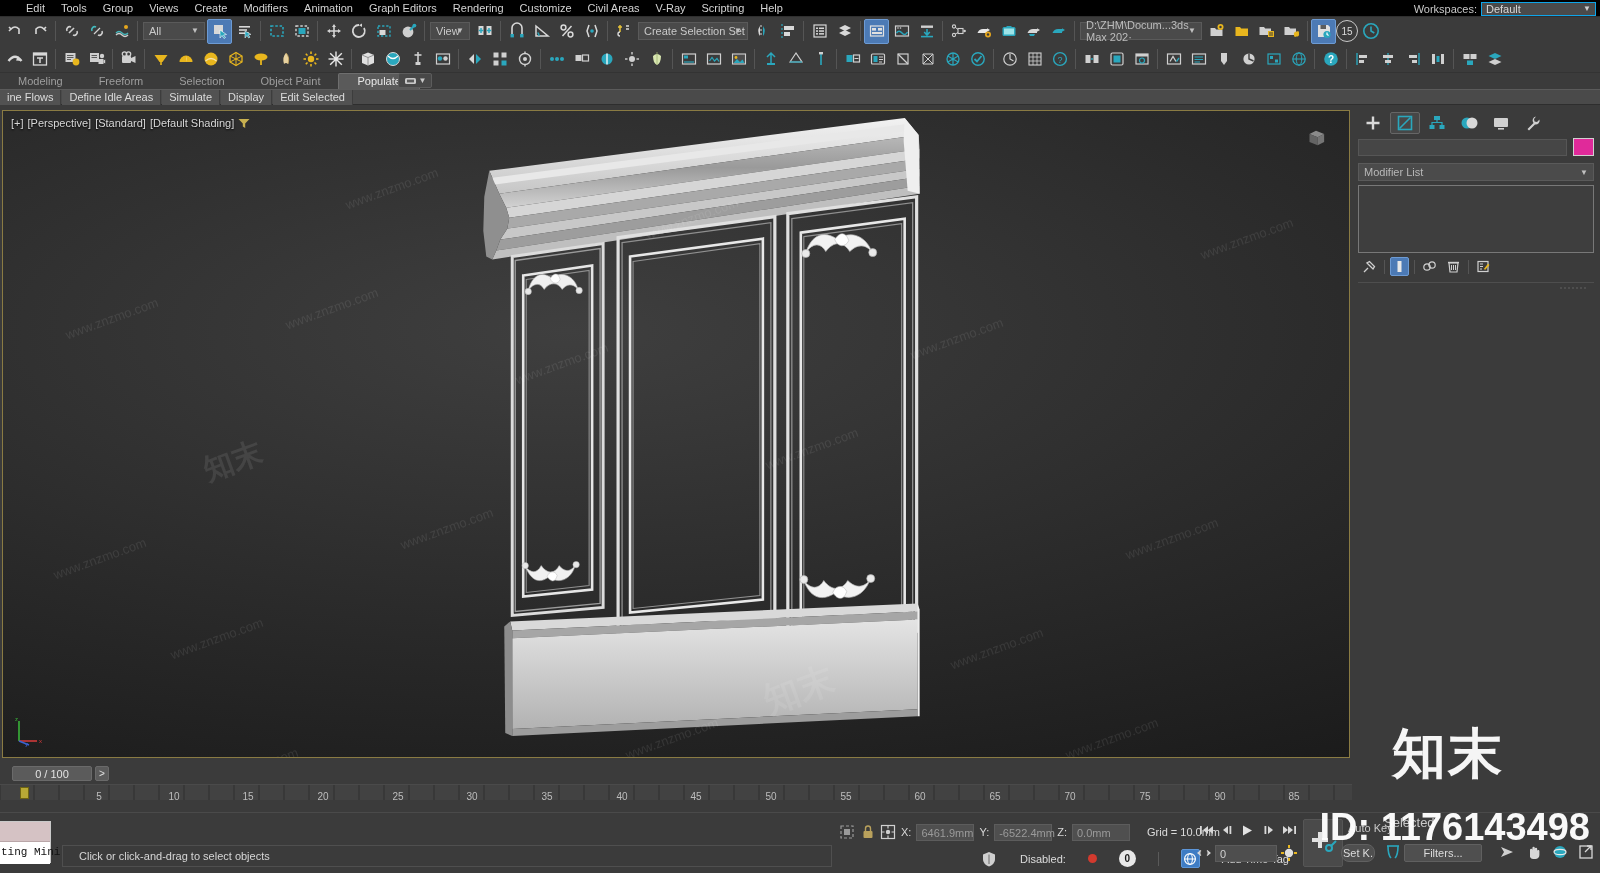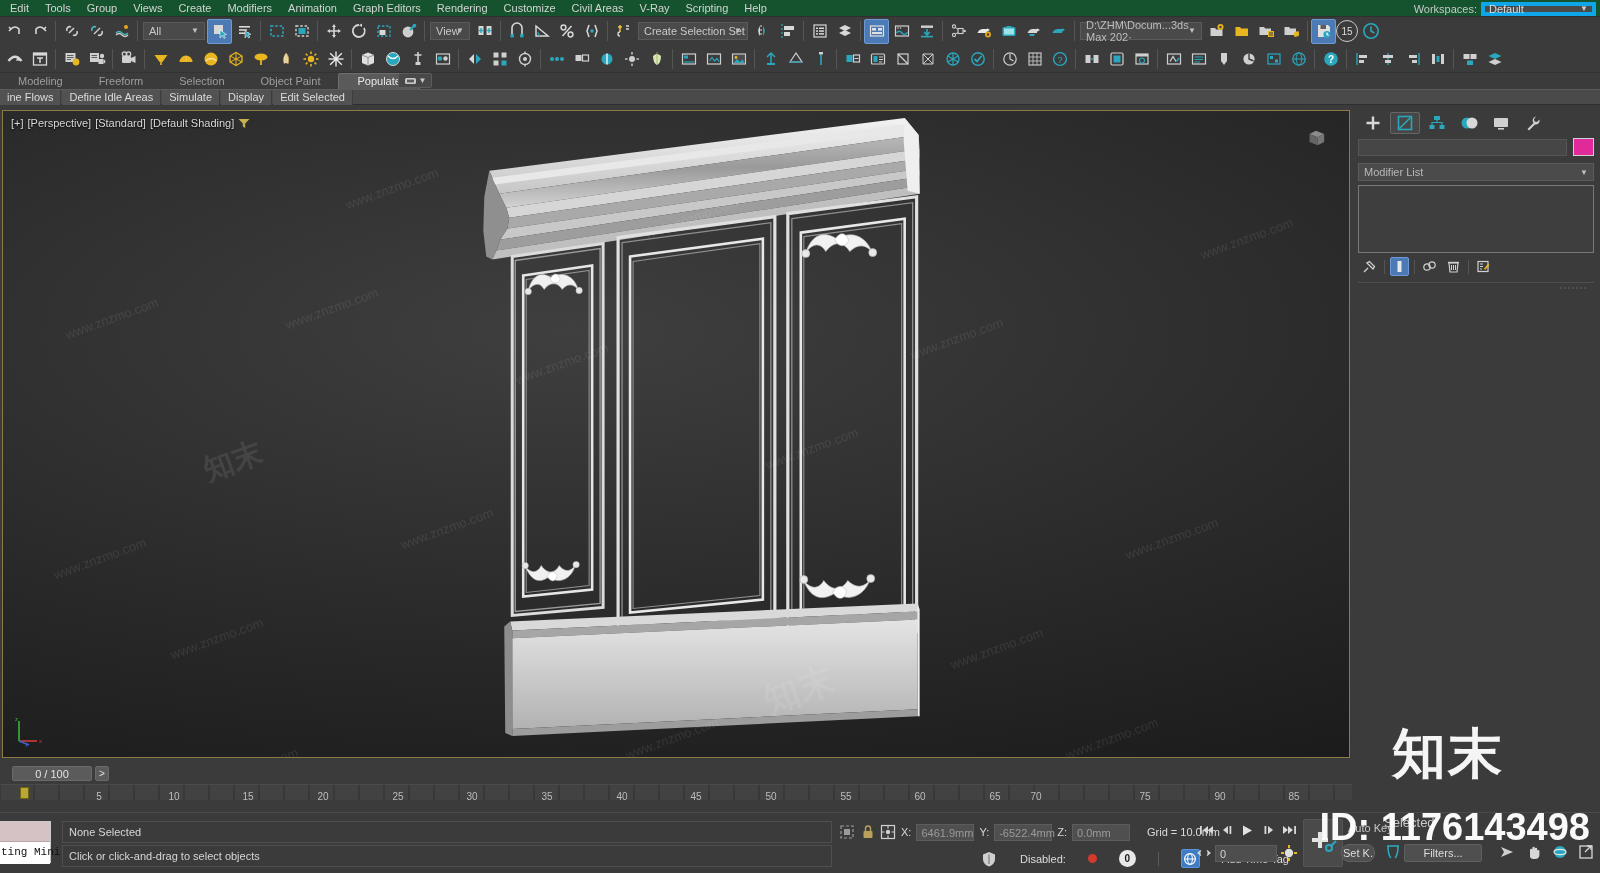--- a/index.html
+++ b/index.html
@@ -7,30 +7,30 @@
     width: 1600px; height: 873px;
     background: #3b3b3b;
     font-family: "Liberation Sans", sans-serif;
     overflow: hidden;
     -webkit-font-smoothing: antialiased;
   }
   #app { position: relative; width: 1600px; height: 873px; background: #3b3b3b; }
 
   
   .menubar {
-    height: 17px; background: #14532d; display: flex; align-items: flex-start;
-    padding-left: 2px; border-bottom: 1px solid #2f2f2f; position: relative;
+    height: 17px; background: #000000; display: flex; align-items: flex-start;
+    padding-left: 18px; border-bottom: 1px solid #2f2f2f; position: relative;
   }
   .menubar .mi {
     font-size: 11px; color: #d4d4d4; padding: 1px 8px; white-space: nowrap; line-height: 14px;
   }
   .ws-wrap { position: absolute; right: 4px; top: 0; height: 17px; display: flex; align-items: center; gap: 4px; }
   .ws-label { font-size: 11px; color: #c8c8c8; }
   .ws-combo {
-    width: 115px; height: 14px; background: #4a4a4a; border: 4px solid #0ea5e9;
+    width: 115px; height: 14px; background: #4a4a4a; border: 1px solid #0ea5e9;
     color: #d8d8d8; font-size: 11px; padding-left: 4px; display: flex; align-items: center;
     position: relative;
   }
   .ws-combo .caret { position: absolute; right: 4px; font-size: 8px; color: #d0d0d0; }
 
   
   .toolbar {
     height: 28px; background: #3b3b3b; display: flex; align-items: center;
     padding: 0 2px; gap: 0px; position: relative; overflow: hidden;
   }
@@ -184,21 +184,21 @@
     font-size: 11px; color: #111; padding-left: 1px; line-height: 21px; white-space: nowrap;
   }
   .status-text1 {
     position: absolute; left: 62px; top: 8px; width: 770px; height: 22px;
     background: #3b3b3b; border: 1px solid #4f4f4f; color: #d6d6d6;
     font-size: 11px; line-height: 20px; padding-left: 6px;
   }
   .status-text2 {
     position: absolute; left: 62px; top: 32px; width: 770px; height: 22px;
     background: #3b3b3b; border: 1px solid #4f4f4f; color: #d6d6d6;
-    font-size: 11px; line-height: 20px; padding-left: 6px;
+    font-size: 11px; line-height: 20px; padding-left: 16px;
   }
   .coord-row {
     position: absolute; left: 838px; top: 10px; display: flex; align-items: center; gap: 5px;
   }
   .coord-lbl { font-size: 11px; color: #d8d8d8; }
   .coord-field {
     width: 58px; height: 17px; background: #4f4f4f; border: 1px solid #5c5c5c;
     color: #9a9a9a; font-size: 11px; line-height: 16px; padding-left: 4px;
   }
   .grid-txt { font-size: 11px; color: #dcdcdc; margin-left: 12px; }
@@ -1248,21 +1248,21 @@
     <div class="tb-num" style="left:323px">20</div>
     <div class="tb-num" style="left:398px">25</div>
     <div class="tb-num" style="left:472px">30</div>
     <div class="tb-num" style="left:547px">35</div>
     <div class="tb-num" style="left:622px">40</div>
     <div class="tb-num" style="left:696px">45</div>
     <div class="tb-num" style="left:771px">50</div>
     <div class="tb-num" style="left:846px">55</div>
     <div class="tb-num" style="left:920px">60</div>
     <div class="tb-num" style="left:995px">65</div>
-    <div class="tb-num" style="left:1036px">70</div>
+    <div class="tb-num" style="left:1070px">70</div>
     <div class="tb-num" style="left:1145px">75</div>
     <div class="tb-num" style="left:1220px">90</div>
     <div class="tb-num" style="left:1294px">85</div>
     <div class="tb-num" style="left:1369px">90</div>
     <div class="tb-num" style="left:1444px">95</div>
     <div class="tb-num" style="left:1518px">100</div>
   </div>
 
   <div class="cmdpanel">
     <div class="cp-tabs">
@@ -1358,21 +1358,20 @@
         </svg>
     </div>
   </div>
 
   <div class="statusbar">
     <div class="mini-listener">
       <div class="ml-top"></div>
       <div class="ml-bot">ting Mini</div>
     </div>
 
-    <div class="status-text1">None Selected</div>
     <div class="status-text2">Click or click-and-drag to select objects</div>
 
     <div class="coord-row">
       <svg width="18" height="18" viewBox="0 0 18 18">
           <rect x="3" y="3" width="12" height="12" fill="none" stroke="#9a9a9a" stroke-width="1.2" stroke-dasharray="3 2"></rect>
           <rect x="6" y="6" width="6" height="6" fill="#9a9a9a"></rect>
         </svg>
       <svg width="14" height="18" viewBox="0 0 14 18">
           <rect x="2.5" y="8" width="9" height="7" rx="1" fill="#b9a15c"></rect>
           <path d="M4.5 8 L4.5 5.5 A2.5 2.5 0 0 1 9.5 5.5 L9.5 8" stroke="#b9a15c" stroke-width="1.4" fill="none"></path>

